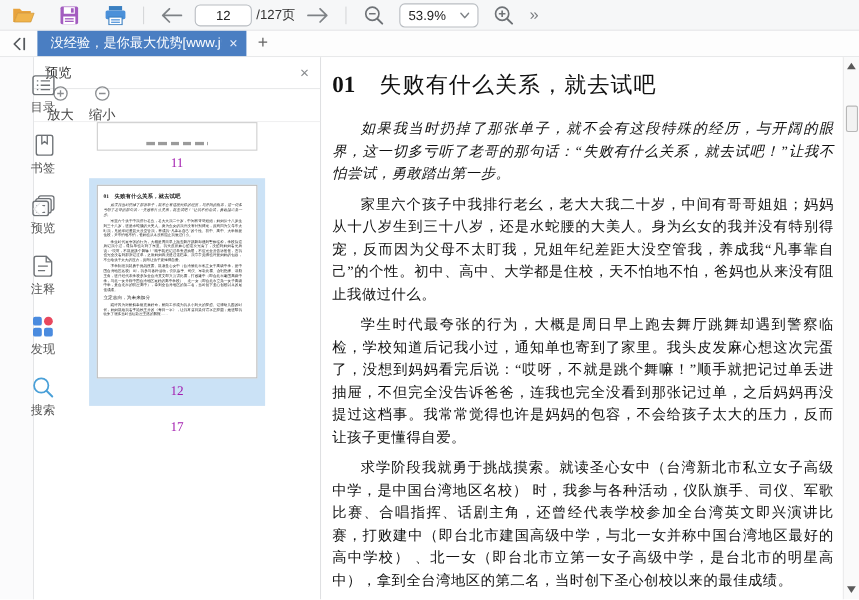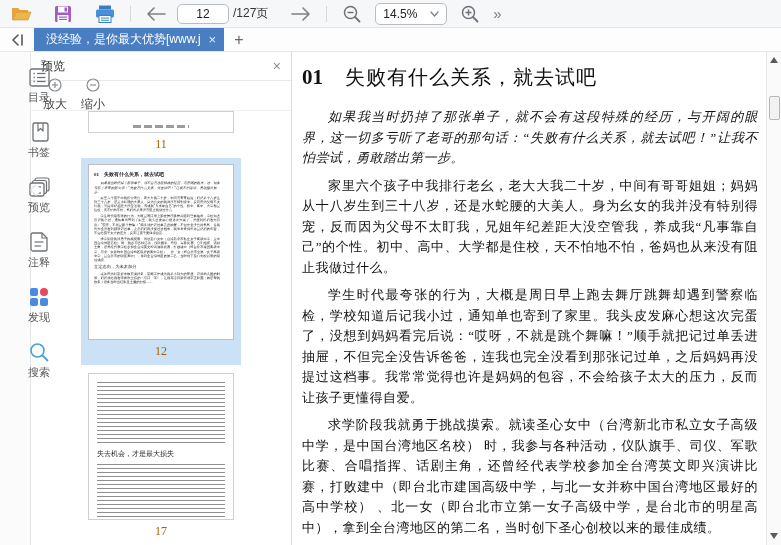--- a/index.html
+++ b/index.html
@@ -4,21 +4,21 @@
 <style>
   * { margin:0; padding:0; box-sizing:border-box; }
   html,body { width:781px; height:545px; overflow:hidden; }
   body { font-family:"Liberation Sans","DejaVu Sans",sans-serif; font-size:12px; color:#333; background:#fff; position:relative; }
 
   
   .toolbar { height:28px; background:#f6f7f8; border-bottom:1px solid #e2e3e5; display:flex; align-items:center; padding:0 6px; }
   .tbtn { display:flex; align-items:center; justify-content:center; width:30px; height:24px; cursor:pointer; }
   .tsep { width:1px; height:16px; background:#d6d8da; margin:0 10px; }
   .page-input { width:52px; height:20px; border:1px solid #b9bdc2; border-radius:5px; background:#fff; text-align:center; font-size:12px; color:#222; margin:0 4px 0 6px; outline:none; font-family:"Liberation Sans",sans-serif; }
-  .page-total { color:#333; font-size:12px; margin-right:18px; white-space:nowrap; }
+  .page-total { color:#333; font-size:12px; margin-right:6px; white-space:nowrap; }
   .zoom-select { display:flex; align-items:center; justify-content:space-between; width:72px; height:22px; border:1px solid #b9bdc2; border-radius:5px; background:#fff; padding:0 7px; margin:0 8px; cursor:pointer; color:#222; }
   .more-btn { color:#7a7d80; font-size:15px; margin:0 8px; cursor:pointer; }
   .search-wrap { display:flex; align-items:center; margin-left:18px; }
   .search-field { display:flex; align-items:center; width:176px; height:22px; border:1px solid #c3c6c9; border-radius:5px; background:#fff; padding:0 6px; }
   .search-field input { border:none; outline:none; flex:1; font-size:12px; color:#333; background:transparent; margin-left:5px; font-family:"Liberation Sans",sans-serif; }
   .search-field input::placeholder { color:#9aa0a6; }
   .updown { display:flex; border:1px solid #c3c6c9; border-radius:5px; background:#fff; margin-left:8px; height:22px; }
   .updown .ud { width:19px; display:flex; align-items:center; justify-content:center; cursor:pointer; }
   .updown .ud:first-child { border-right:1px solid #dfe1e3; }
 
@@ -41,21 +41,21 @@
 
   
   .preview { width:261px; background:#fff; border-right:1px solid #dcdddf; display:flex; flex-direction:column; }
   .pv-head { height:29px; border-bottom:1px solid #e8e9ea; display:flex; align-items:center; justify-content:space-between; padding:0 10px; }
   .pv-title { font-size:12px; color:#333; }
   .pv-close { color:#8a8d90; font-size:14px; cursor:pointer; }
   .pv-ctrl { height:30px; display:flex; align-items:center; gap:14px; padding:0 12px; border-bottom:1px solid #f0f0f1; }
   .pv-ctrl .ctrl { display:flex; align-items:center; gap:4px; color:#444; font-size:12px; cursor:pointer;flex-direction:column; }
   .thumbs { flex:1; overflow:hidden; display:flex; flex-direction:column; align-items:center; }
   .thumb-page { width:146px; background:#fff; border:1px solid #cfcfcf; position:relative; overflow:hidden; }
-  .thumb-label { text-align:center; font-size:12px; color:#a16207; padding:4px 0 6px; font-family:"Liberation Serif",serif; }
+  .thumb-label { text-align:center; font-size:12px; color:#a21caf; padding:4px 0 6px; font-family:"Liberation Serif",serif; }
   .sel-wrap { background:#cbe2f6; padding:6px 0 0; width:160px; display:flex; flex-direction:column; align-items:center; margin-bottom:8px; }
   .mini-doc { transform:scale(0.5); transform-origin:top left; width:272px; font-family:"Liberation Serif","DejaVu Serif",serif; color:#222; }
   .mini-doc .m-title { font-size:10px; font-weight:bold; margin:4px 0 6px; }
   .mini-doc p { font-size:6.5px; line-height:8.5px; text-indent:2em; text-align:justify; margin-bottom:3px; }
   .mini-doc .m-h2 { font-size:8.5px; margin:4px 0 3px; }
   .footer-mark { position:absolute; bottom:4px; left:50%; transform:translateX(-50%); width:56px; height:3px; background:repeating-linear-gradient(90deg,#9b9b9b 0 8px,transparent 8px 11px); }
   .stripes { background:repeating-linear-gradient(#8f8f8f 0 1px,transparent 1px 4px); margin:5px 8px; }
   .t13-h { font-family:"Liberation Serif",serif; font-size:7px; color:#222; margin:4px 8px 2px; white-space:nowrap; }
 
   
@@ -120,21 +120,21 @@
   </div>
   <div class="tsep"></div>
   <div class="tbtn">
     <svg width="18" height="18" viewBox="0 0 18 18">
       <circle cx="7.5" cy="7.5" r="6" stroke="#6f7377" stroke-width="1.5" fill="none"></circle>
       <line x1="4.5" y1="7.5" x2="10.5" y2="7.5" stroke="#6f7377" stroke-width="1.5"></line>
       <line x1="12" y1="12" x2="16.5" y2="16.5" stroke="#6f7377" stroke-width="1.8" stroke-linecap="round"></line>
     </svg>
   </div>
   <div class="zoom-select">
-    <span>14.5%</span>
+    <span>53.9%</span>
     <svg width="9" height="6" viewBox="0 0 9 6">
       <path d="M1 1 L4.5 5 L8 1" stroke="#7e8286" stroke-width="1.3" fill="none" stroke-linecap="round"></path>
     </svg>
   </div>
   <div class="tbtn">
     <svg width="18" height="18" viewBox="0 0 18 18">
       <circle cx="7.5" cy="7.5" r="6" stroke="#6f7377" stroke-width="1.5" fill="none"></circle>
       <line x1="4.5" y1="7.5" x2="10.5" y2="7.5" stroke="#6f7377" stroke-width="1.5"></line>
       <line x1="7.5" y1="4.5" x2="7.5" y2="10.5" stroke="#6f7377" stroke-width="1.5"></line>
       <line x1="12" y1="12" x2="16.5" y2="16.5" stroke="#6f7377" stroke-width="1.8" stroke-linecap="round"></line>
@@ -255,25 +255,20 @@
             <p>家里六个孩子中我排行老幺，老大大我二十岁，中间有哥哥姐姐；妈妈从十八岁生到三十八岁，还是水蛇腰的大美人。身为幺女的我并没有特别得宠，反而因为父母不太盯我，兄姐年纪差距大没空管我，养成我“凡事靠自己”的个性。初中、高中、大学都是住校，天不怕地不怕，爸妈也从来没有阻止我做过什么。</p>
             <p>学生时代最夸张的行为，大概是周日早上跑去舞厅跳舞却遇到警察临检，学校知道后记我小过，通知单也寄到了家里。我头皮发麻心想这次完蛋了，没想到妈妈看完后说：“哎呀，不就是跳个舞嘛！”顺手就把记过单丢进抽屉，不但完全没告诉爸爸，连我也完全没看到那张记过单，之后妈妈再没提过这档事。我常常觉得也许是妈妈的包容，不会给孩子太大的压力，反而让孩子更懂得自爱。</p>
             <p>求学阶段我就勇于挑战摸索。就读圣心女中（台湾新北市私立女子高级中学，是中国台湾地区名校）  时，我参与各种活动，仪队旗手、司仪、军歌比赛、合唱指挥、话剧主角，还曾经代表学校参加全台湾英文即兴演讲比赛，打败建中（即台北市建国高级中学，与北一女并称中国台湾地区最好的高中学校）  、北一女（即台北市立第一女子高级中学，是台北市的明星高中），拿到全台湾地区的第二名，当时创下圣心创校以来的最佳成绩。</p>
             <div class="m-h2">立定志向，为未来加分</div>
             <p>或许因为对新鲜事物充满好奇，新闻工作成为我从小到大的梦想。记得幼儿园的时候，妈妈就给我看李艳秋主持的《每日一字》，让我耳濡目染何谓字正腔圆；她还帮我收集了很多当时当红歌星主播的剪报……</p>
           </div>
         </div>
         <div class="thumb-label">12</div>
       </div>
 
-      <div class="thumb-page" style="height:173px">
-        <div class="stripes" style="height:62px;margin-top:8px"></div>
-        <div class="t13-h">失去机会，才是最大损失</div>
-        <div class="stripes" style="height:86px"></div>
-      </div>
       <div class="thumb-label">17</div>
     </div>
   </div>
 
   <div class="main">
     <div class="doc">
       <div class="doc-title">
         <span class="num">01</span>
         <span class="txt">失败有什么关系，就去试吧</span>
       </div>

